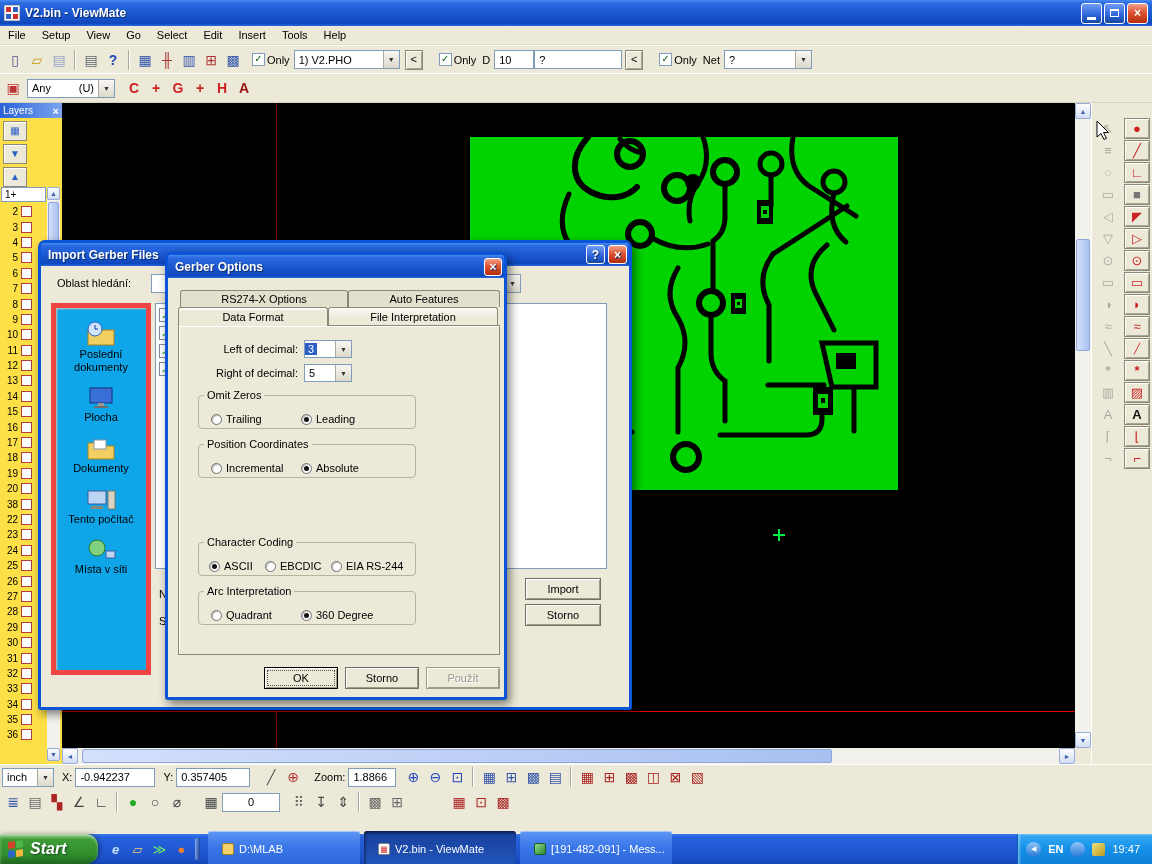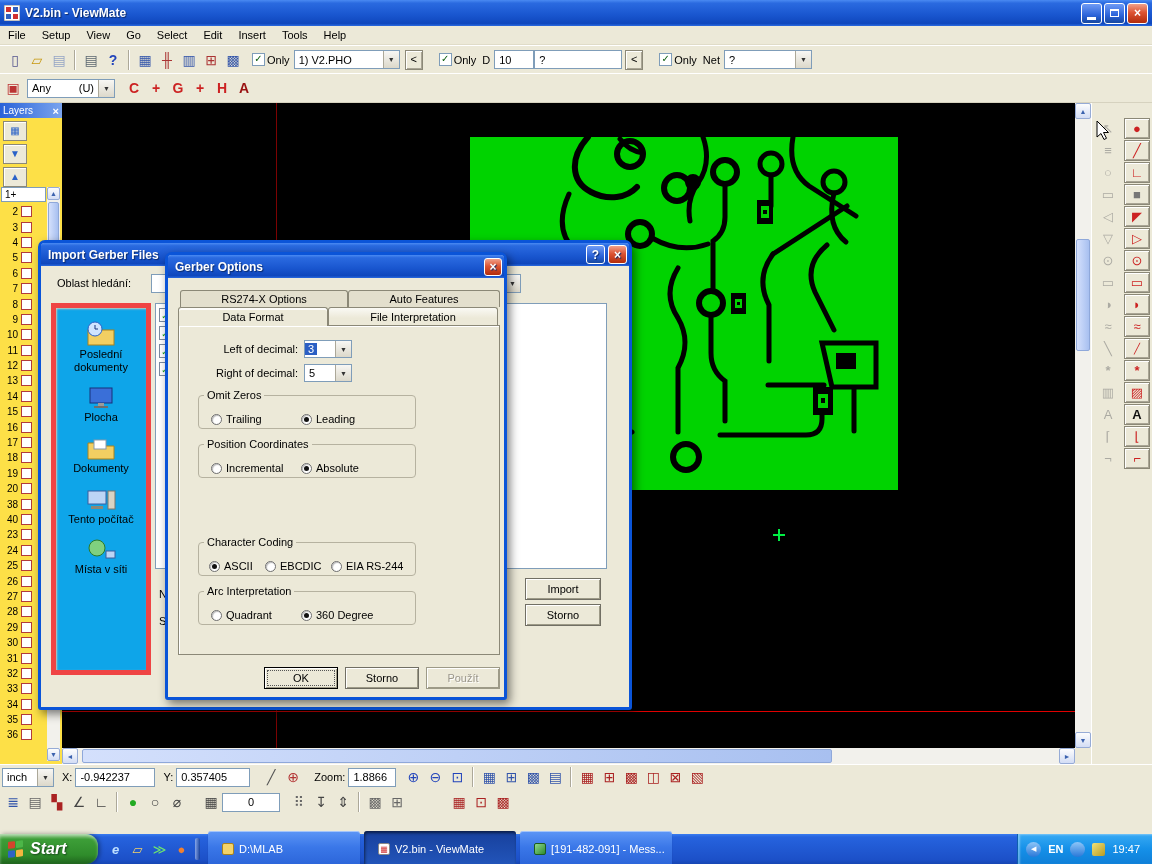--- a/index.html
+++ b/index.html
@@ -404,21 +404,21 @@
         </div>
         <div class="layer-row">
           <span class="lnum">20</span>
           <span class="lbox"></span>
         </div>
         <div class="layer-row">
           <span class="lnum">38</span>
           <span class="lbox"></span>
         </div>
         <div class="layer-row">
-          <span class="lnum">40</span>
+          <span class="lnum">22</span>
           <span class="lbox"></span>
         </div>
         <div class="layer-row">
           <span class="lnum">23</span>
           <span class="lbox"></span>
         </div>
         <div class="layer-row">
           <span class="lnum">24</span>
           <span class="lbox"></span>
         </div>

